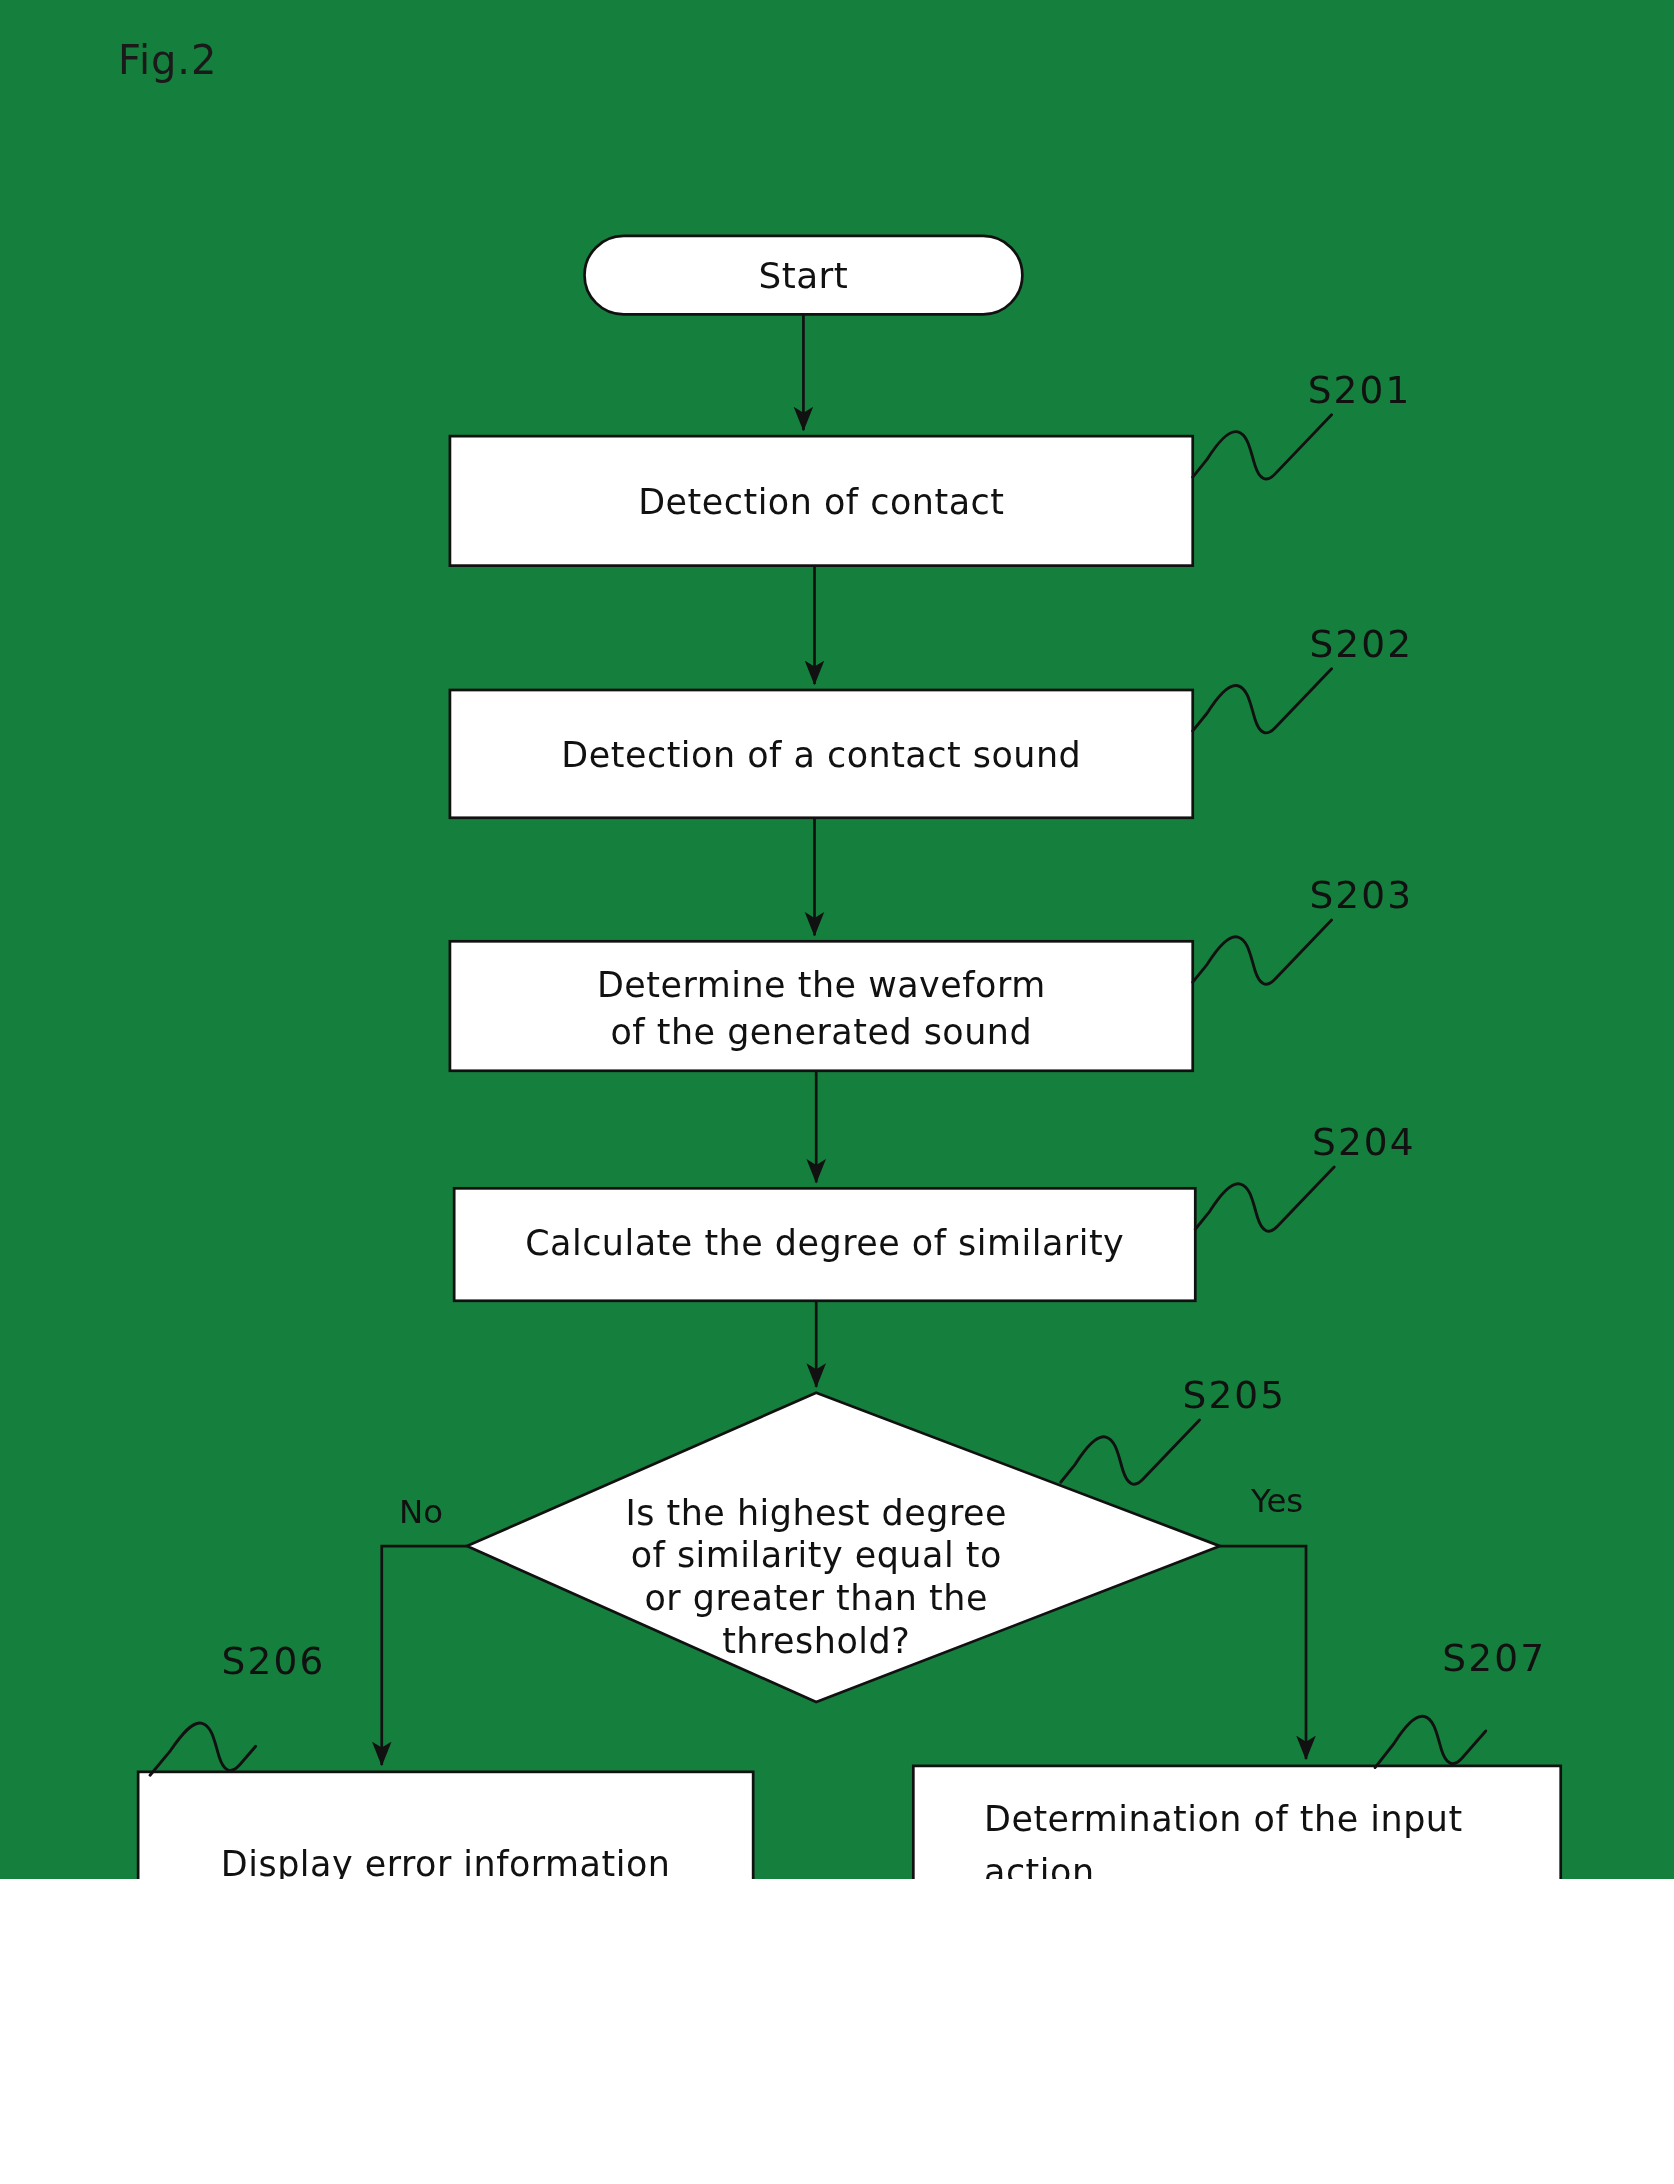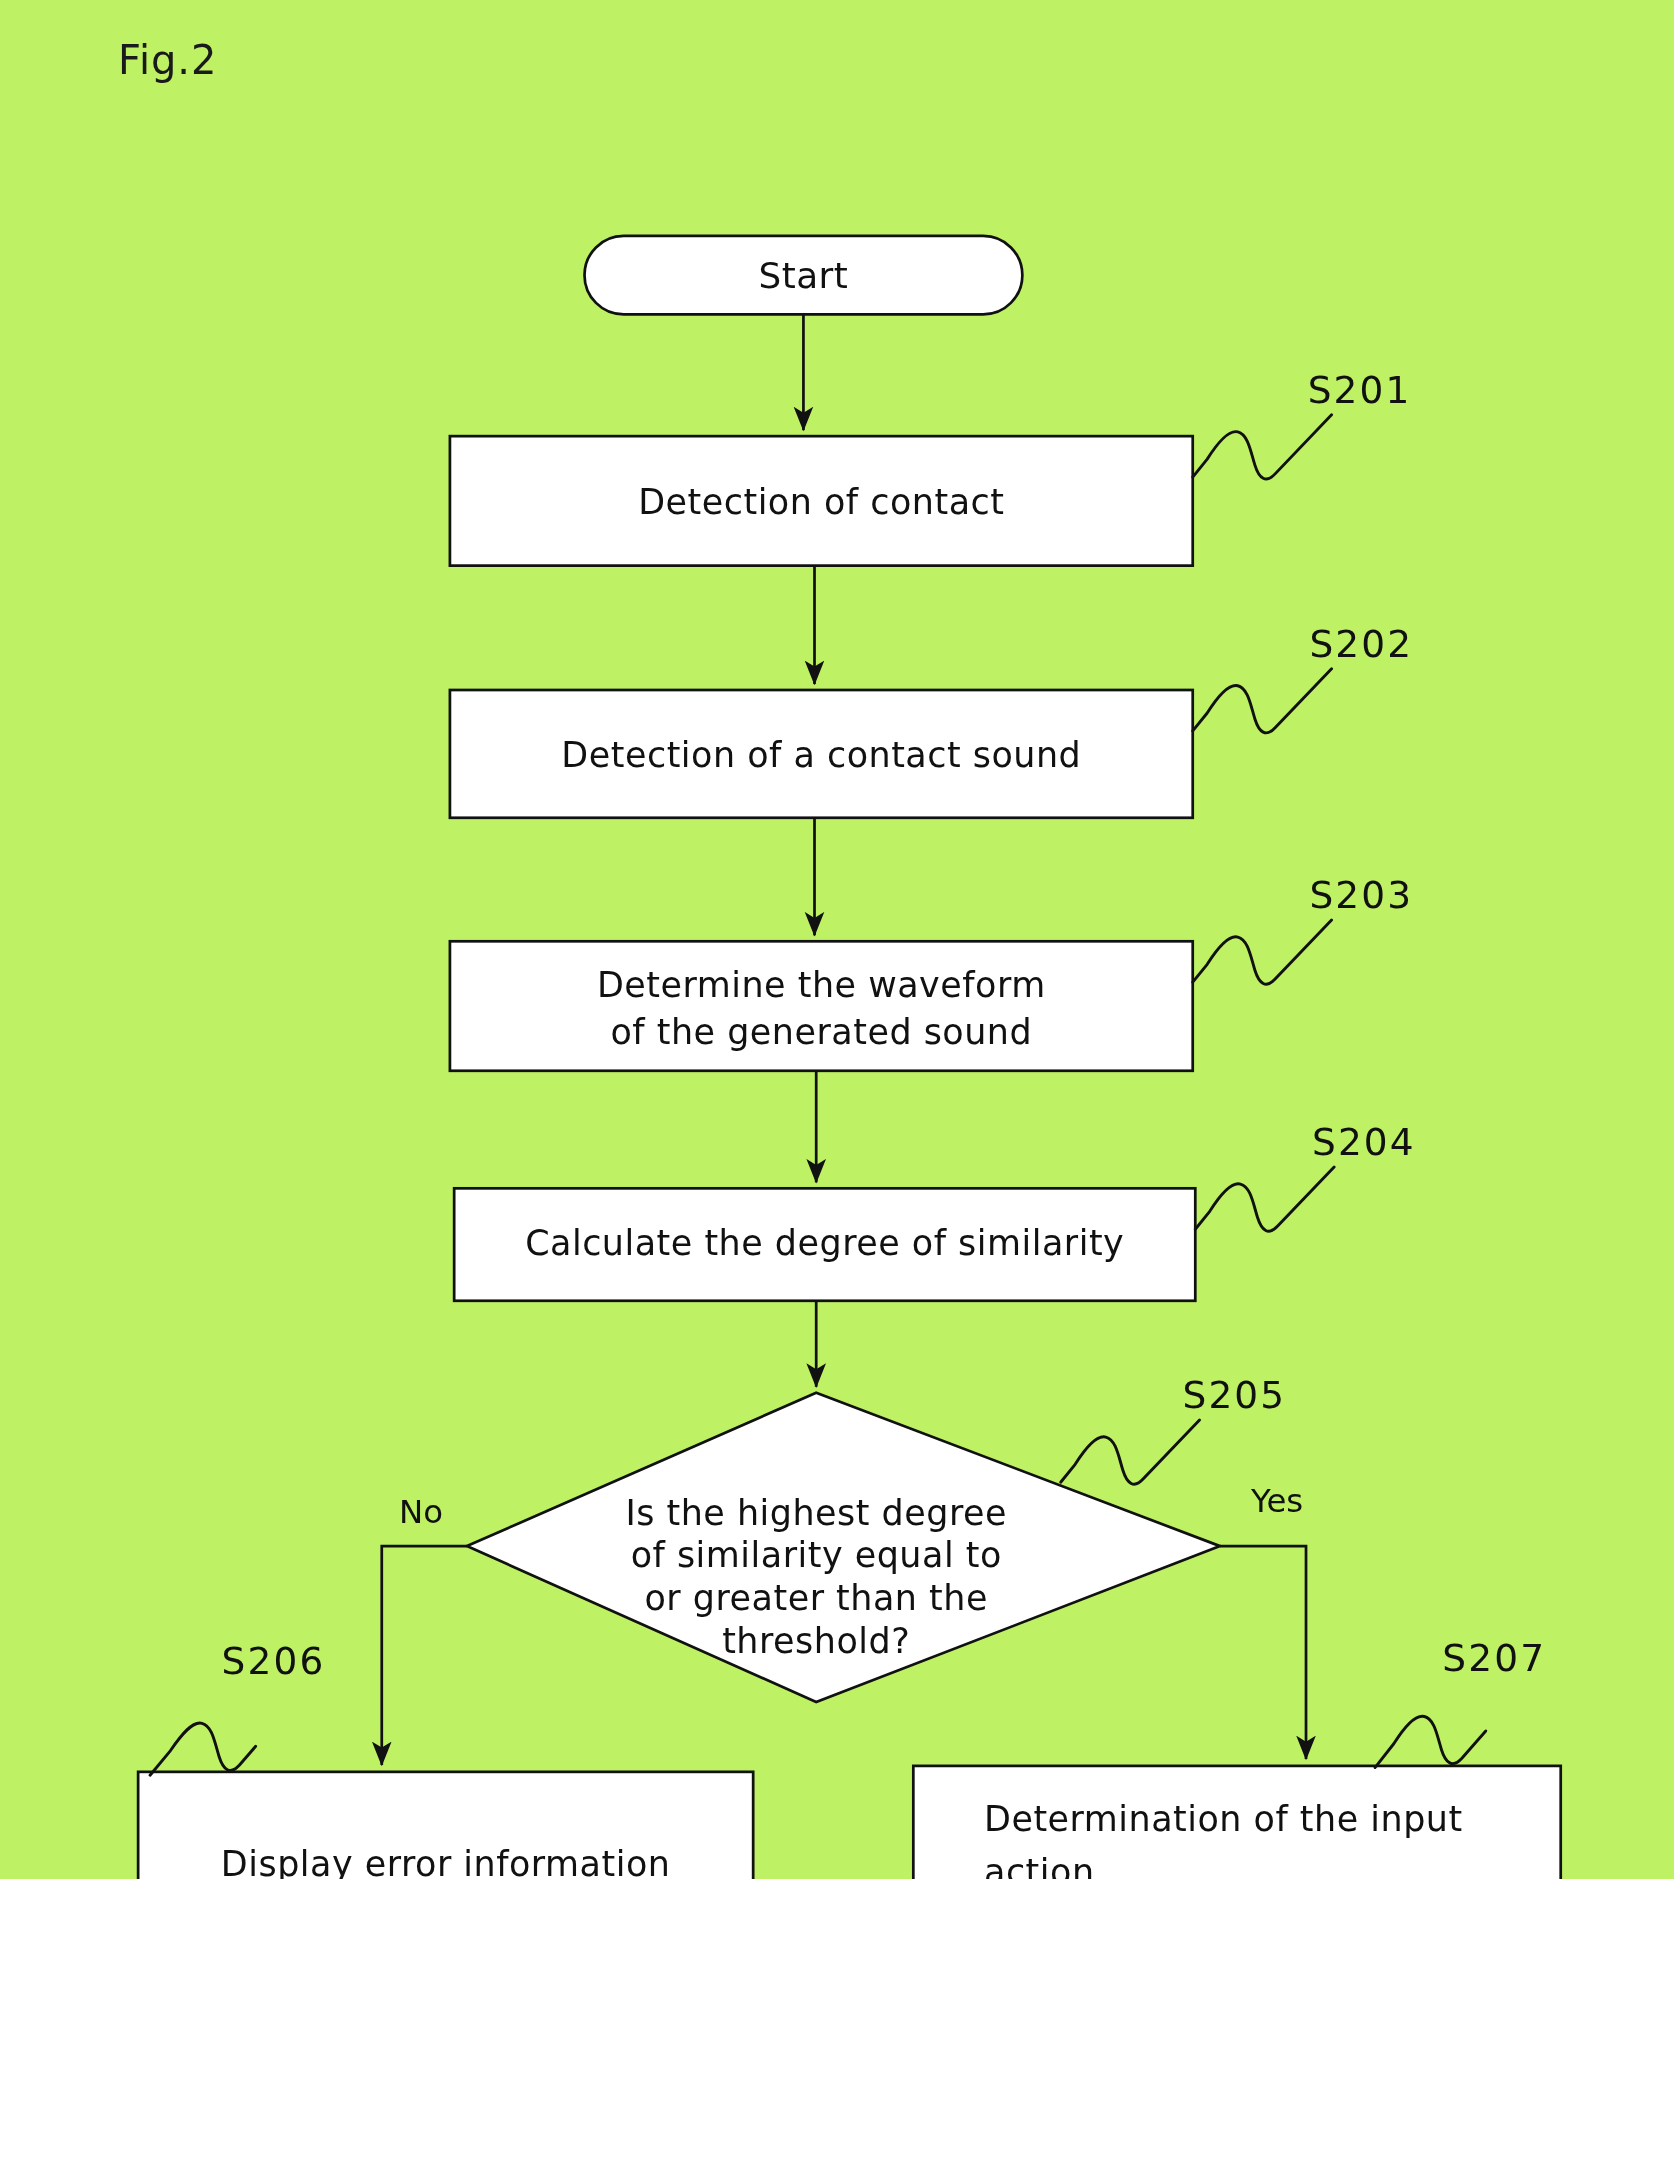--- a/index.html
+++ b/index.html
@@ -8,21 +8,21 @@
     background: #ffffff;
   }
   body {
     font-family: "Liberation Sans", sans-serif;
     color: #000000;
   }
   #page {
     position: relative;
     width: 1675px;
     height: 1879px;
-    background: #bef264;
+    background: #15803d;
     overflow: hidden;
     text-decoration: underline;
   }
   #fig-label {
     position: absolute;
     left: 118px;
     top: 37px;
     font-size: 40px;
     letter-spacing: 0.9px;
     color: #1a1a1a;

